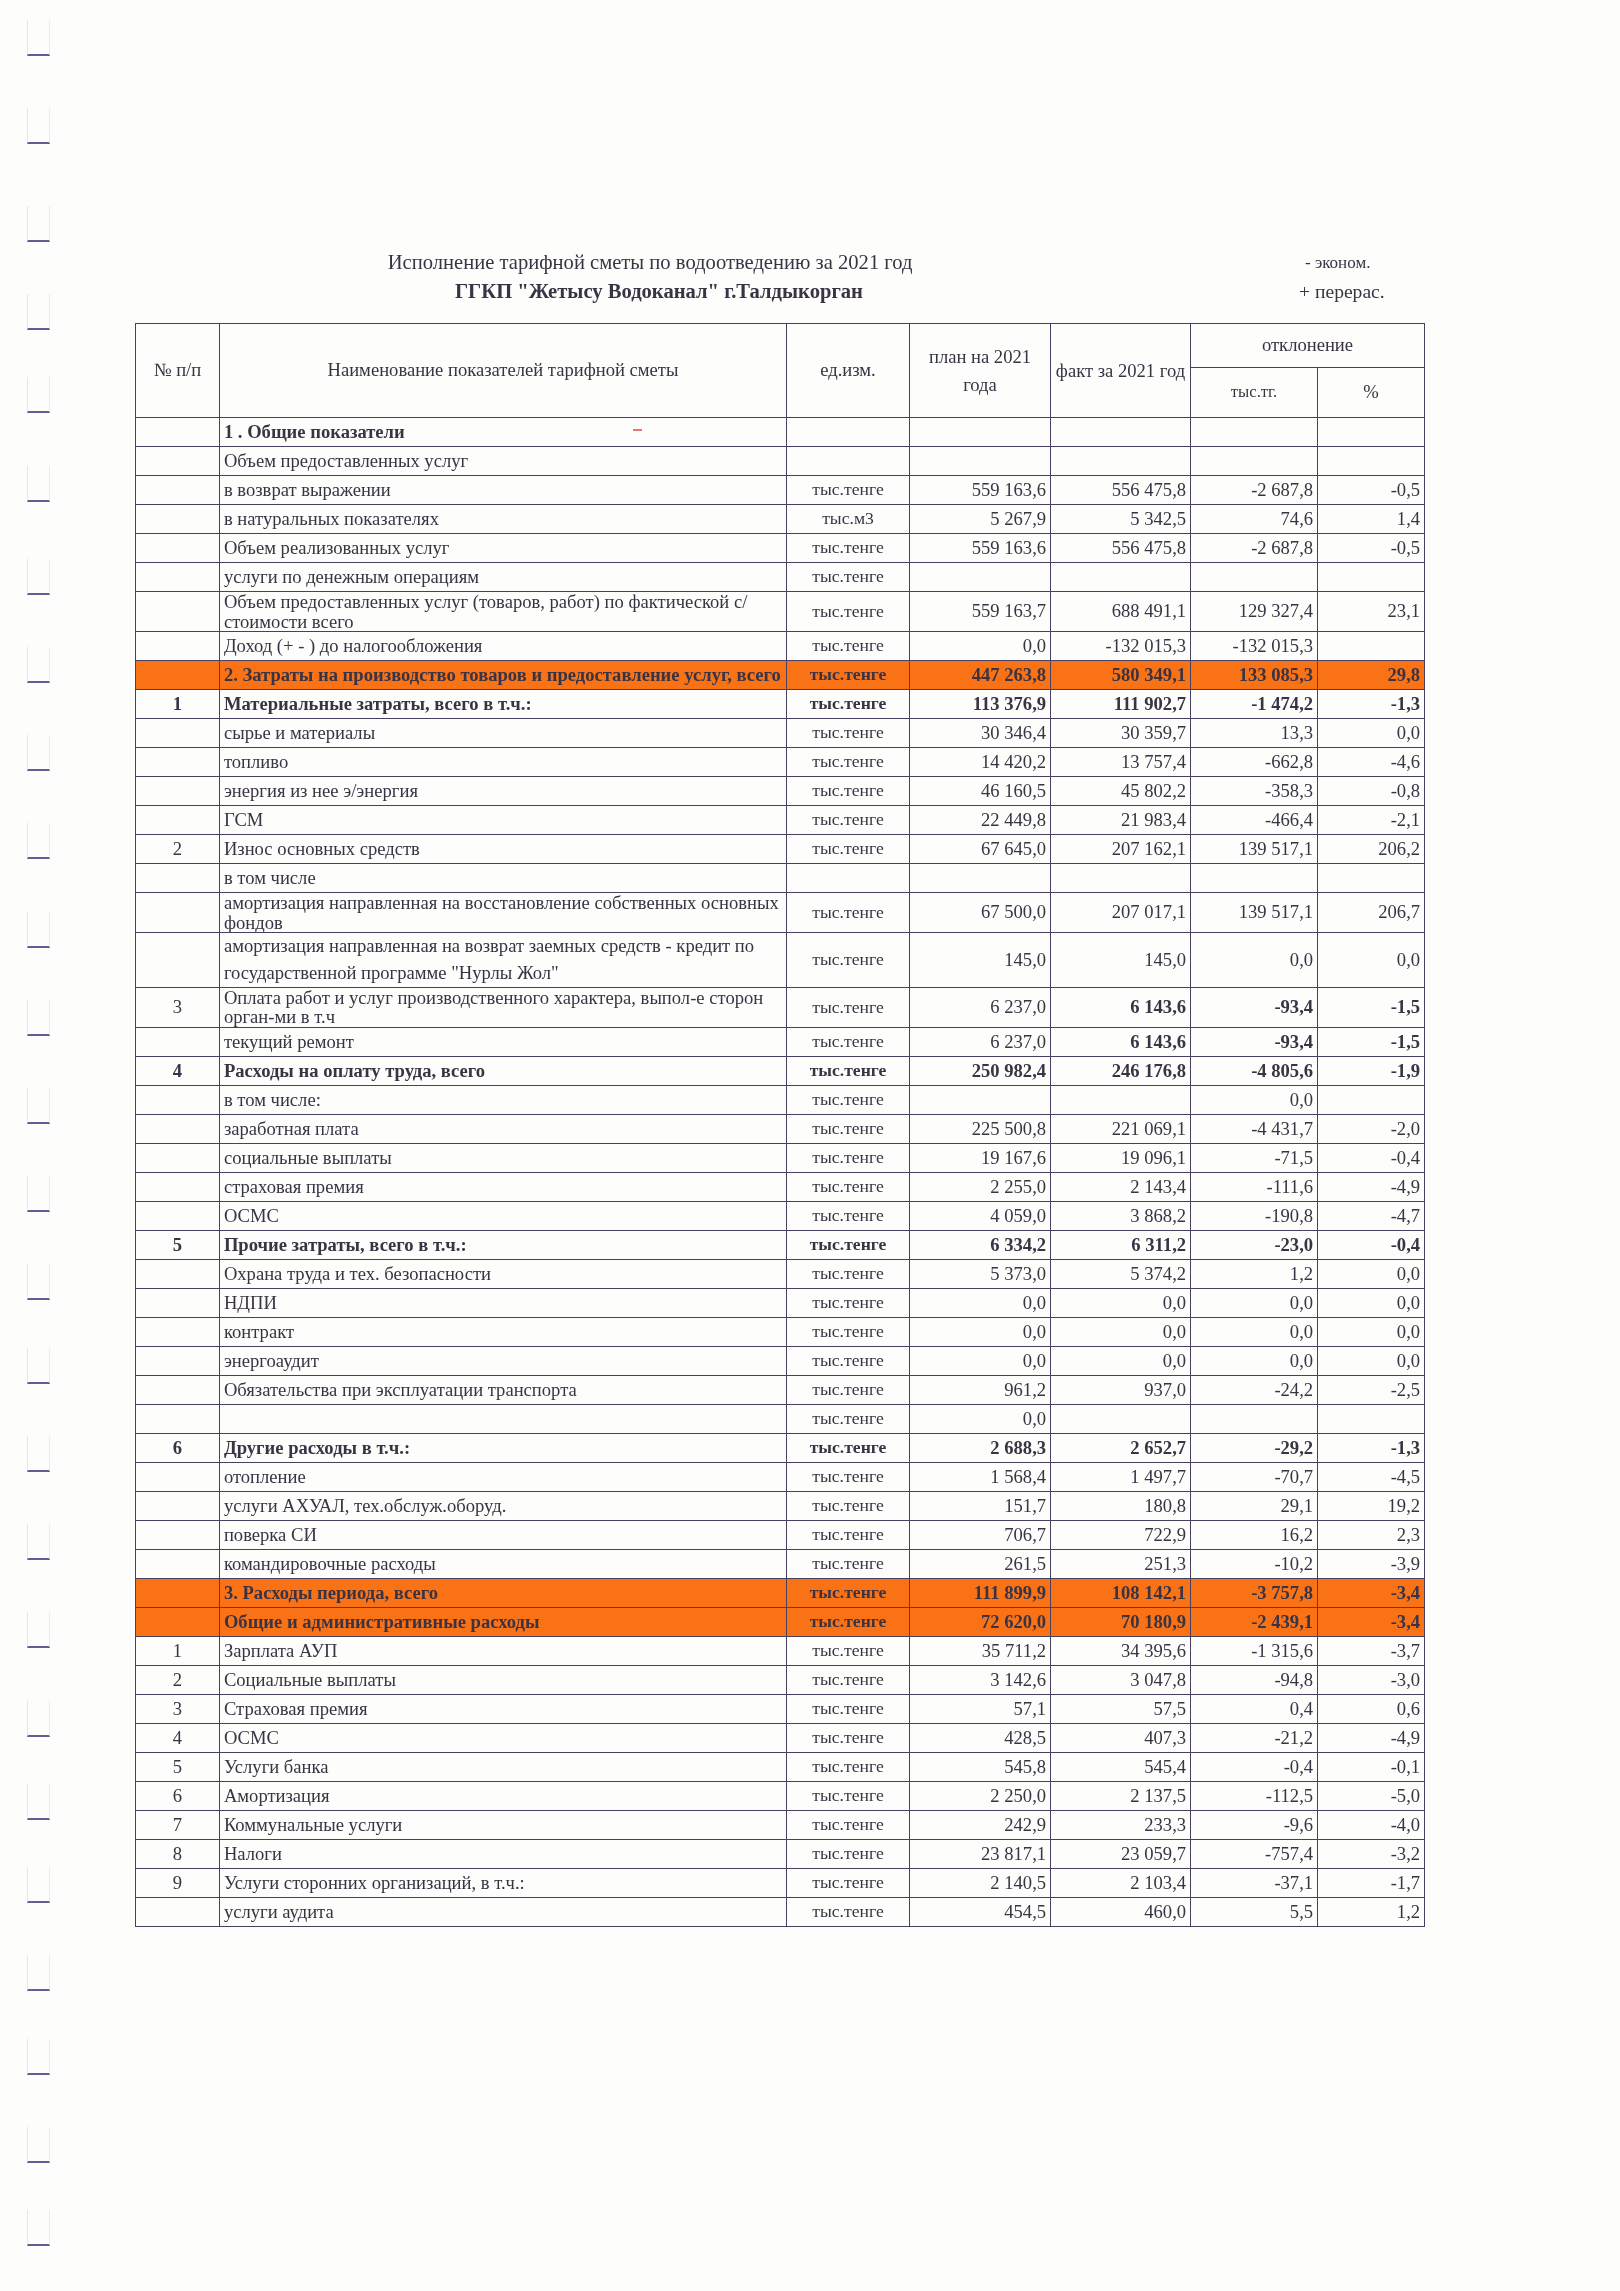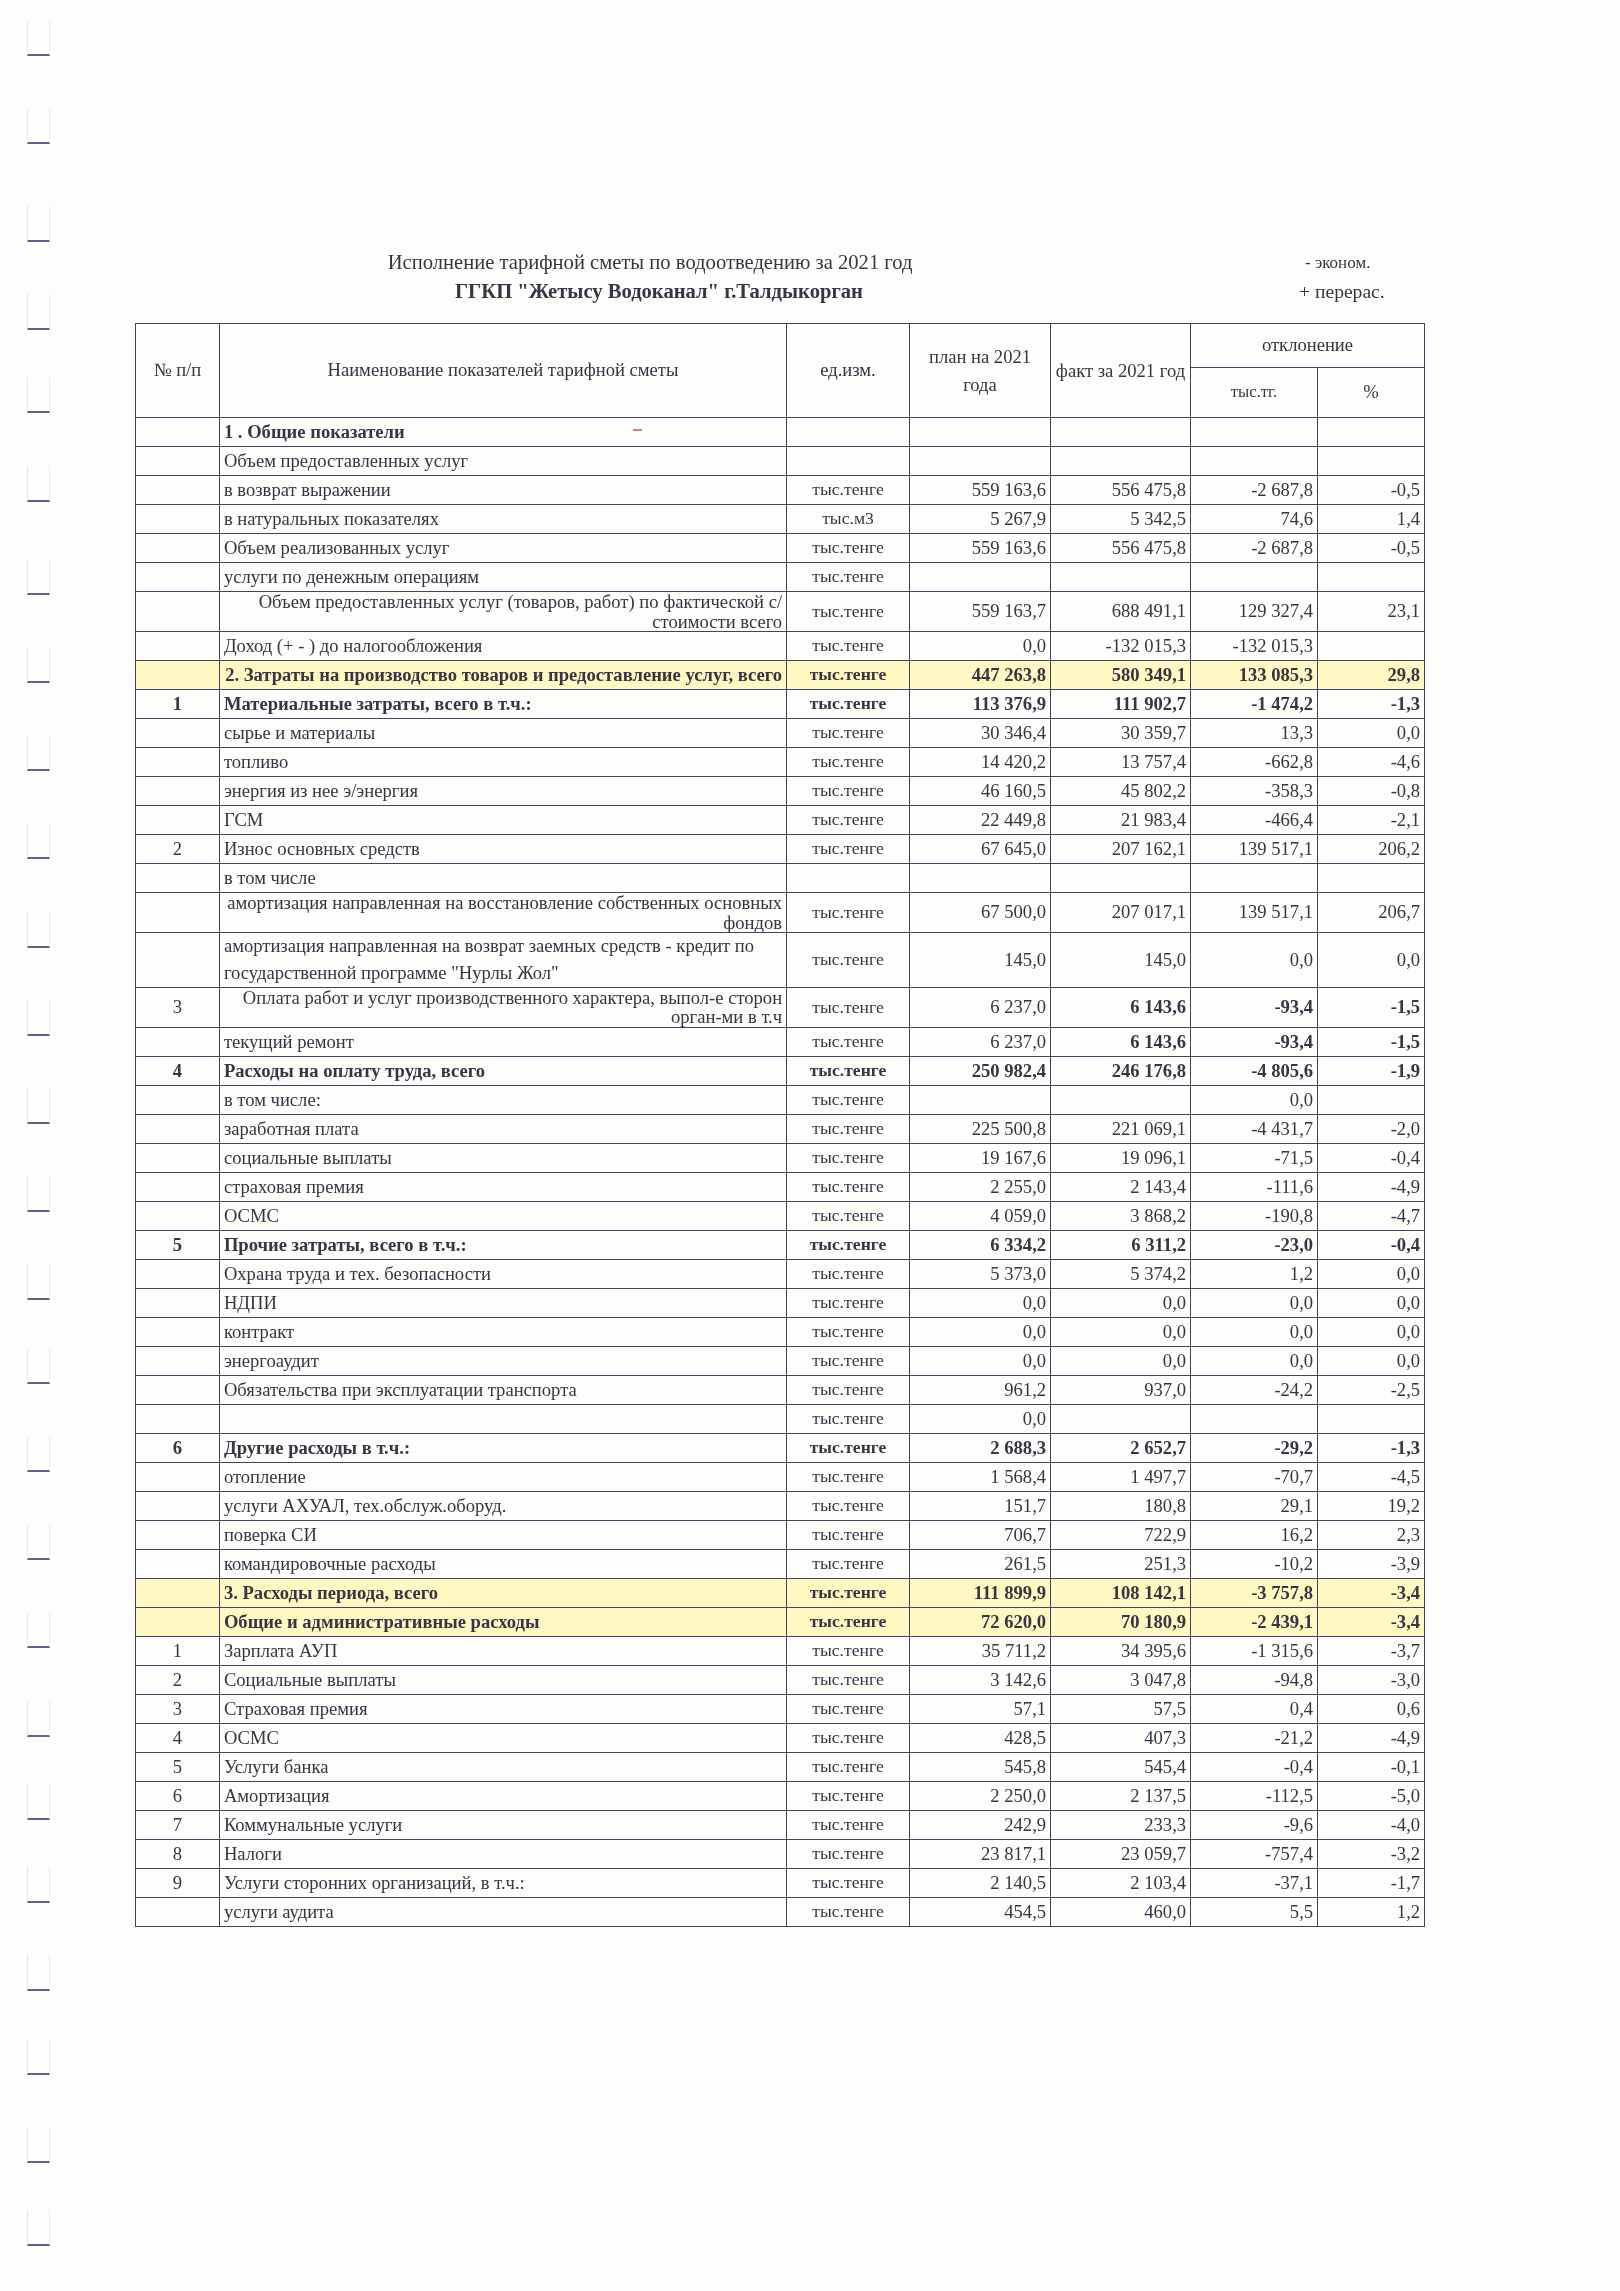--- a/index.html
+++ b/index.html
@@ -29,23 +29,23 @@
   }
   table.sheet tr { height:29px; }
   table.sheet th { text-align:center; font-size:18.6px; }
   .hdr-top th { height:43px; }
   .hdr-bot th { height:49px; }
   td.num { text-align:center; }
   td.name { text-align:left;margin-top:44px; }
   td.unit { text-align:center; font-size:17.6px; }
   td.val { text-align:right; }
   tr.bold td { font-weight:bold; }
-  tr.hl td { background:#fef9c3; font-weight:bold; }
+  tr.hl td { background:#f97316; font-weight:bold; }
   tr.tall2 { height:45px; }
-  tr.tall2 td.name { white-space:normal; line-height:1.05;text-align:right; }
+  tr.tall2 td.name { white-space:normal; line-height:1.05; }
   tr.tall3 { height:88px; }
   tr.tall3 td.name { white-space:normal; line-height:1.45; }
   td.indent { padding-left:43px; }
   .stray-dash { position:absolute; left:633px; top:429px; width:8.8px; height:2px; background:#e07a7a; }
 </style>
 </head>
 <body>
 
 <div id="binder">
     <div class="binder-mark" style="top: 19.6px;"></div>

